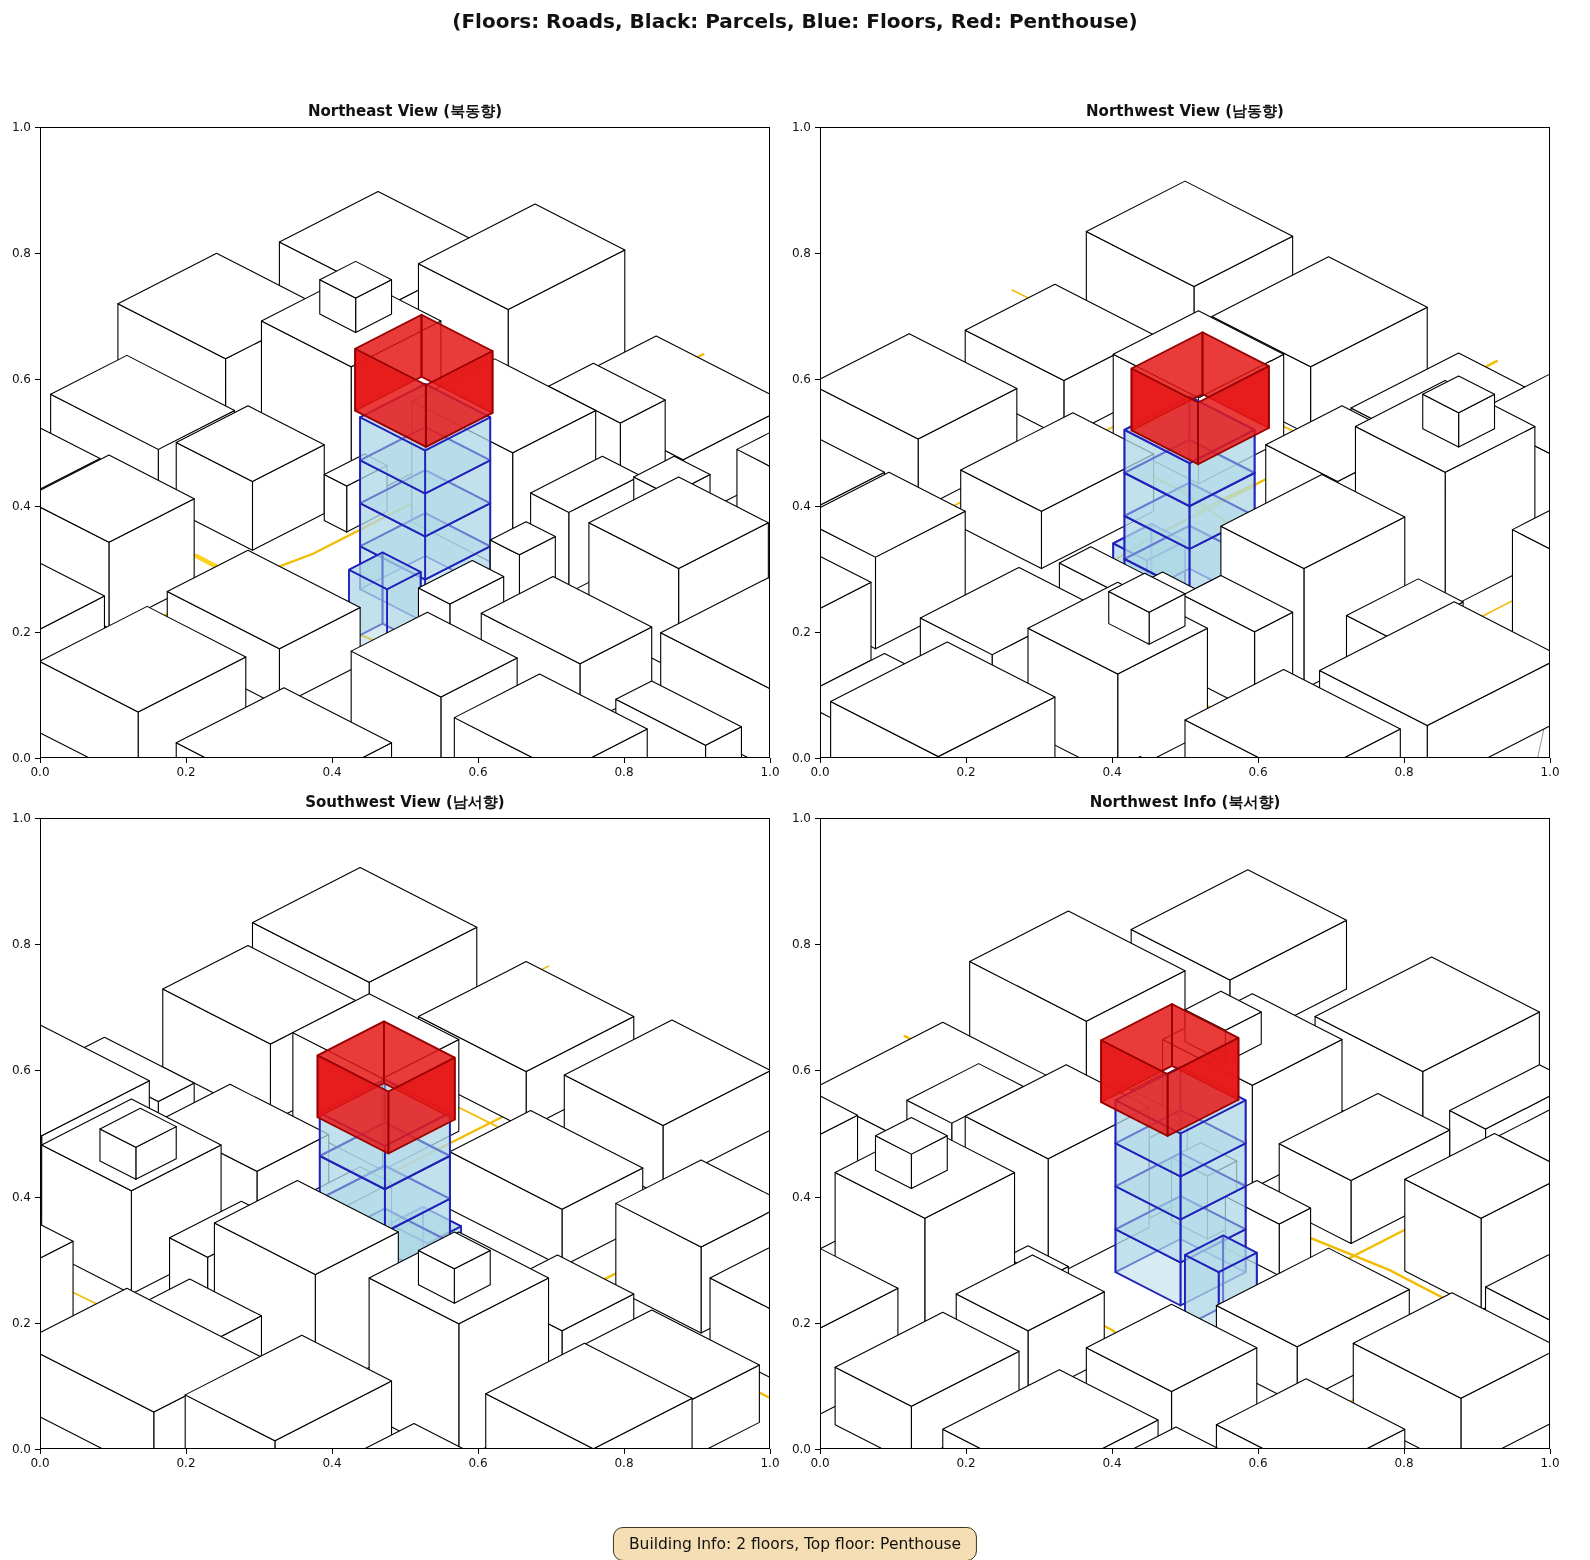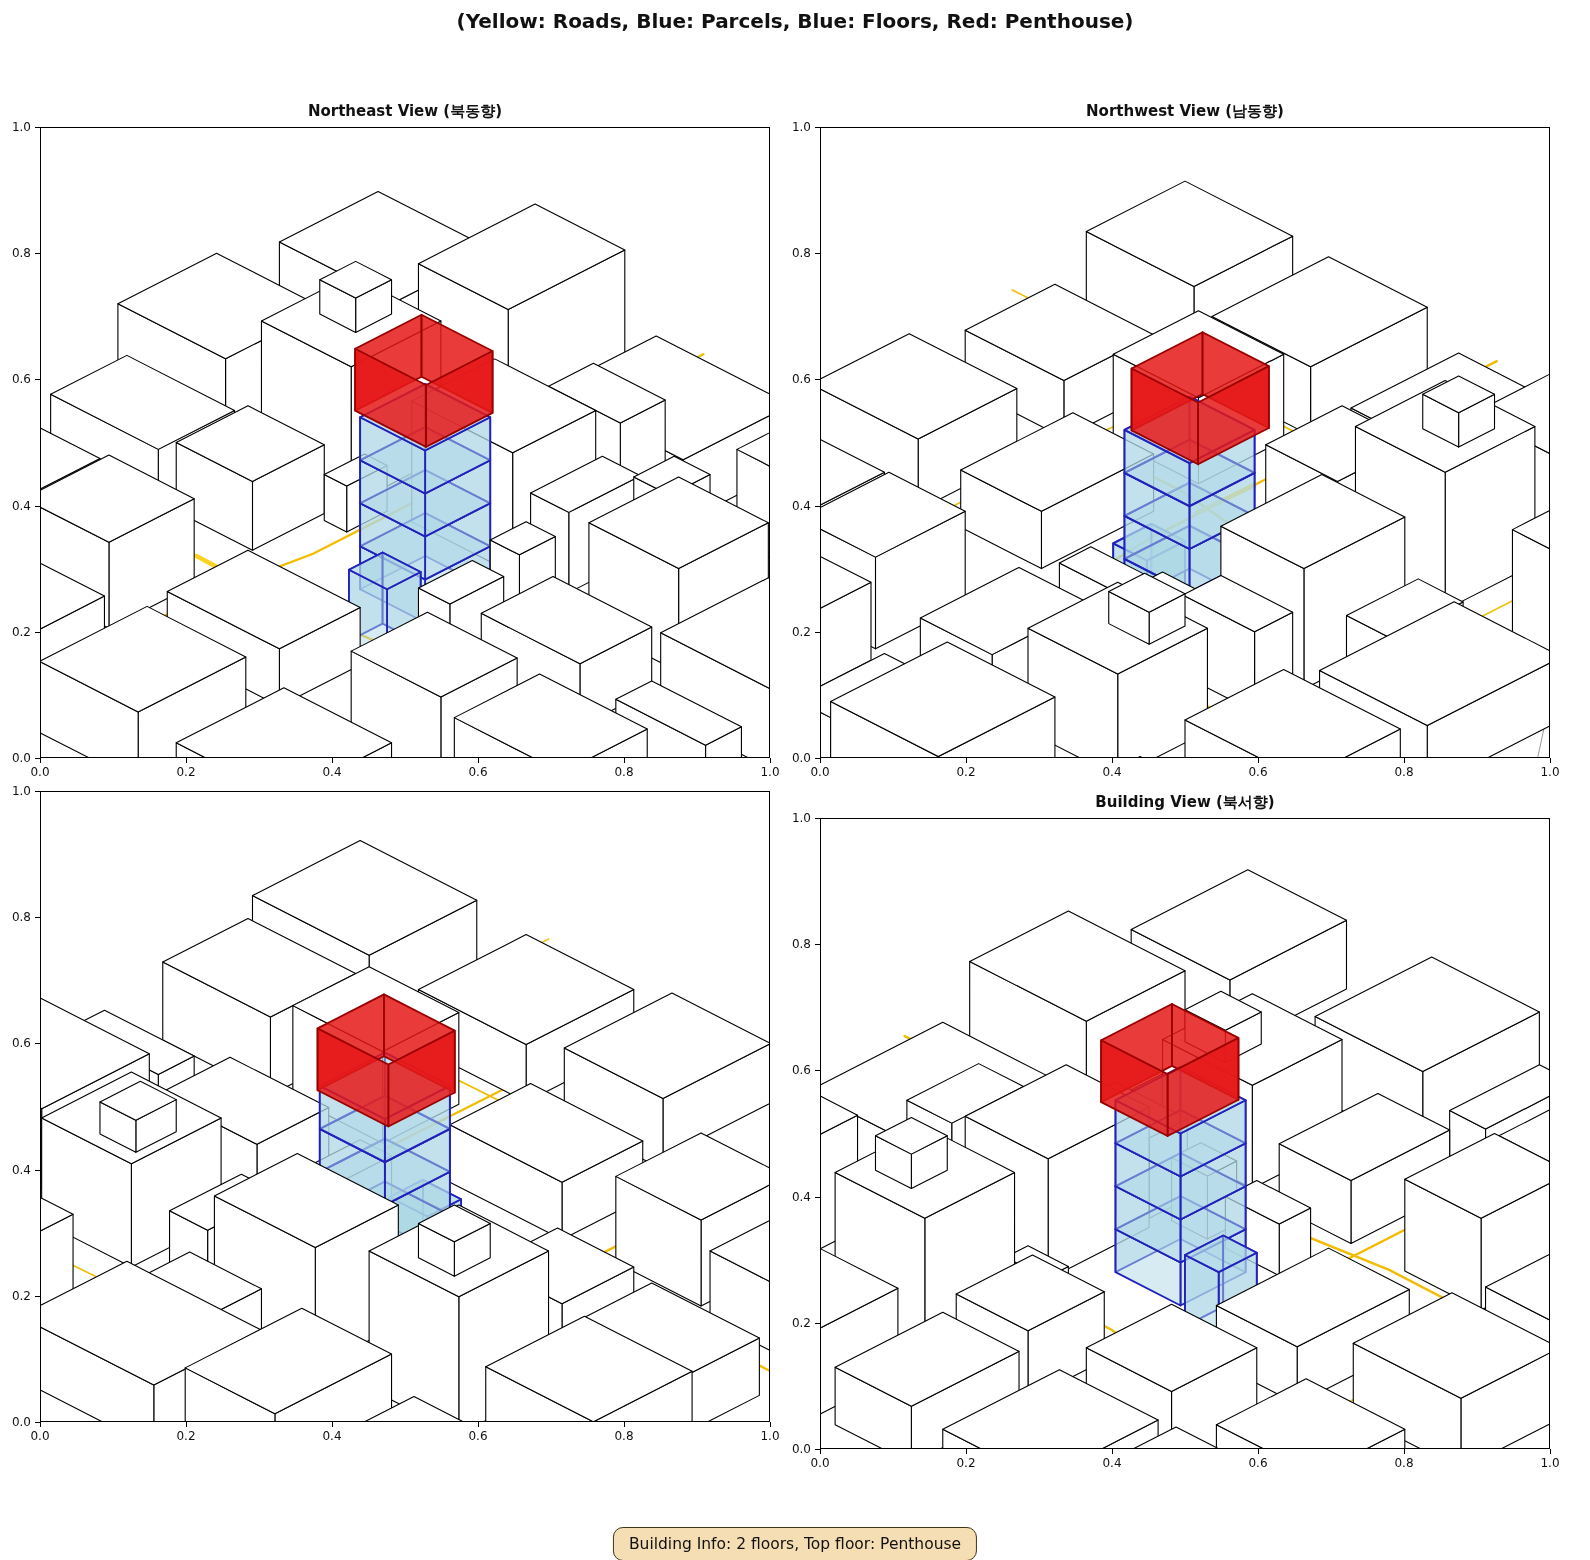--- a/index.html
+++ b/index.html
@@ -23,21 +23,21 @@
   .ytickmark{position:absolute;right:100%;width:5px;height:1px;background:#000;}
   .xtickmark{position:absolute;top:100%;width:1px;height:5px;background:#000;}
   .info-box{position:absolute;left:50%;top:1527px;transform:translateX(-50%);
             background:#F5DEB3;border:1.5px solid #40351a;border-radius:10px;
             padding:7px 15px;font-size:15.5px;white-space:nowrap;}
 </style>
 </head>
 <body>
 
 <div class="fig-title">
-  <div>(Yellow: Roads, Blue: Parcels, Blue: Floors, Red: Penthouse)</div>
+  <div>(Floors: Roads, Black: Parcels, Blue: Floors, Red: Penthouse)</div>
 </div>
 
 <div class="subplot sp-ne">
   <div class="sp-title">Northeast View (북동향)</div>
   <div class="plotwrap">
     <div class="plotbox">
       <svg class="scene" viewBox="0 0 730 631">
           <g>
             <polyline points="41.0,262.6 243.5,274.1 554.0,276.4 756.5,287.9" fill="none" stroke="#999999" stroke-width="1" stroke-linecap="round"></polyline>
             <polyline points="36.5,688.1 333.5,688.1 572.0,736.4" fill="none" stroke="#999999" stroke-width="1" stroke-linecap="round"></polyline>
@@ -519,20 +519,21 @@
       <div class="xtick" style="left: 584px;">0.8</div>
       <div class="xtickmark" style="left: 584px;"></div>
       <div class="ytick" style="top: 0px;">1.0</div>
       <div class="ytickmark" style="top: 0px;"></div>
       <div class="xtick" style="left: 730px;">1.0</div>
       <div class="xtickmark" style="left: 730px;"></div>
     </div>
 </div>
 
 <div class="subplot sp-sw">
+  <div class="sp-title">Southwest View (남서향)</div>
   <div class="plotwrap">
     <div class="plotbox">
       <svg class="scene" viewBox="0 0 730 631">
           <g>
             <polyline points="689.0,667.4 486.5,655.9 176.0,653.6 -26.5,642.1" fill="none" stroke="#999999" stroke-width="1" stroke-linecap="round"></polyline>
             <polyline points="693.5,241.9 396.5,241.9 158.0,193.6" fill="none" stroke="#999999" stroke-width="1" stroke-linecap="round"></polyline>
           </g>
           <g>
             <polyline points="65.8,703.1 457.3,502.9 560.8,463.9 844.3,318.9" fill="none" stroke="#F2BC00" stroke-width="2.4" stroke-linecap="round"></polyline>
             <polyline points="817.3,624.9 470.8,447.8 333.5,389.1 41.0,239.6" fill="none" stroke="#F2BC00" stroke-width="2.4" stroke-linecap="round"></polyline>
@@ -764,21 +765,21 @@
       <div class="xtick" style="left: 584px;">0.8</div>
       <div class="xtickmark" style="left: 584px;"></div>
       <div class="ytick" style="top: 0px;">1.0</div>
       <div class="ytickmark" style="top: 0px;"></div>
       <div class="xtick" style="left: 730px;">1.0</div>
       <div class="xtickmark" style="left: 730px;"></div>
     </div>
 </div>
 
 <div class="subplot sp-nw">
-  <div class="sp-title">Building View (북서향)</div>
+  <div class="sp-title">Northwest Info (북서향)</div>
   <div class="plotwrap">
     <div class="plotbox">
       <svg class="scene" viewBox="0 0 730 631">
           <g>
             <polyline points="-31.0,630.6 -8.5,527.1 -4.0,368.4 18.5,264.9" fill="none" stroke="#999999" stroke-width="1" stroke-linecap="round"></polyline>
             <polyline points="801.5,632.9 801.5,481.1 896.0,359.2" fill="none" stroke="#999999" stroke-width="1" stroke-linecap="round"></polyline>
           </g>
           <g>
             <polyline points="-100.8,312.1 290.8,512.1 367.2,565.0 650.8,710.0" fill="none" stroke="#F2BC00" stroke-width="2.4" stroke-linecap="round"></polyline>
             <polyline points="52.3,696.1 398.8,519.1 513.5,448.9 806.0,299.4" fill="none" stroke="#F2BC00" stroke-width="2.4" stroke-linecap="round"></polyline>

